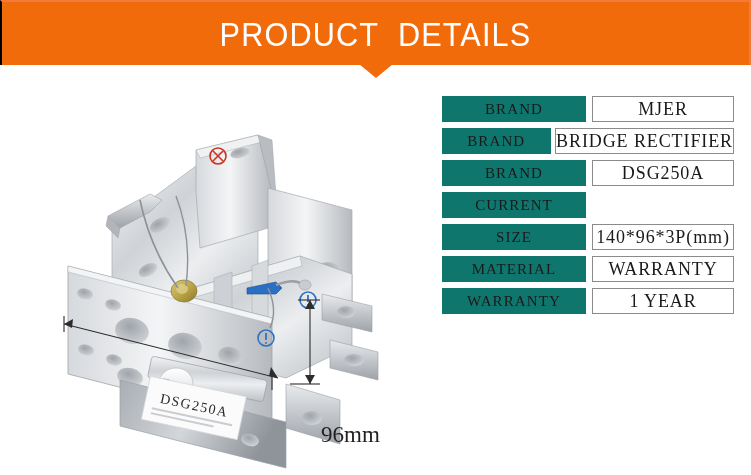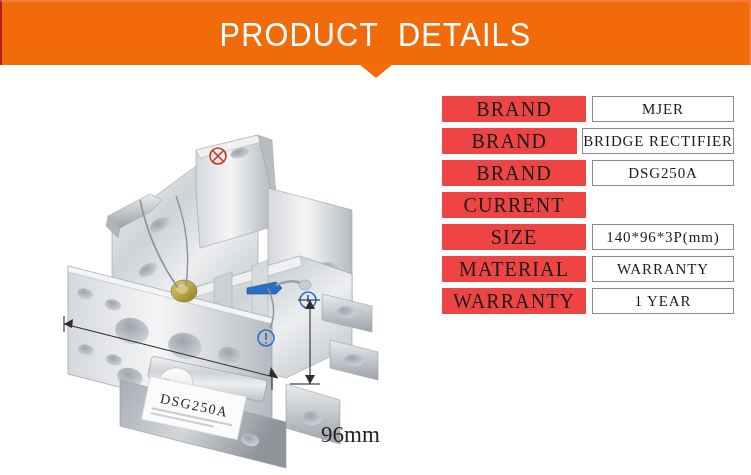--- a/index.html
+++ b/index.html
@@ -16,21 +16,21 @@
   }
 
   
   #banner {
     position: absolute;
     left: 0; top: 0;
     width: 751px; height: 65px;
     background: #f26b0a;
     box-sizing: border-box;
     border-top: 2px solid #f4793c;
-    border-left: 2px solid #b91c1c;
+    border-left: 2px solid #000000;
     border-right: 2px solid #f4793c;
   }
   #banner-title {
     position: absolute;
     left: 0; right: 0; top: 0;
     height: 65px;
     line-height: 65px;
     text-align: center;
     color: #ffffff;
     font-family: "Liberation Sans", sans-serif;
@@ -77,38 +77,38 @@
     width: 292px;
   }
   .spec-row {
     display: flex;
     align-items: stretch;
     height: 26px;
     margin-bottom: 6px;
   }
   .spec-label {
     width: 144px;
-    background: #ef4444;
+    background: #0f766e;
     color: #1a1a1a;
     font-family: "Liberation Serif", serif;
-    font-size: 20px;
+    font-size: 15px;
     letter-spacing: 1.1px;
     display: flex;
     align-items: center;
     justify-content: center;
     box-sizing: border-box;
   }
   .spec-gap { width: 6px; }
   .spec-value {
     flex: 1;
     background: #ffffff;
     border: 1px solid #8b8b8b;
     color: #1a1a1a;
     font-family: "Liberation Serif", serif;
-    font-size: 15px;
+    font-size: 18px;
     letter-spacing: 0.9px;
     display: flex;
     align-items: center;
     justify-content: center;
     box-sizing: border-box;
     white-space: nowrap;
   }
 </style>
 </head>
 <body>

